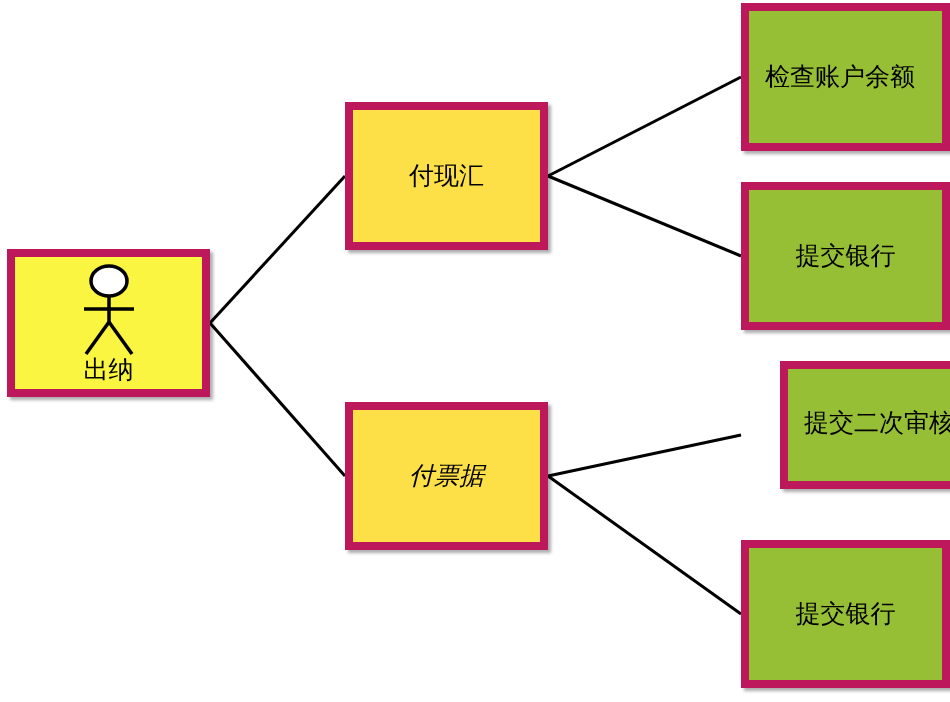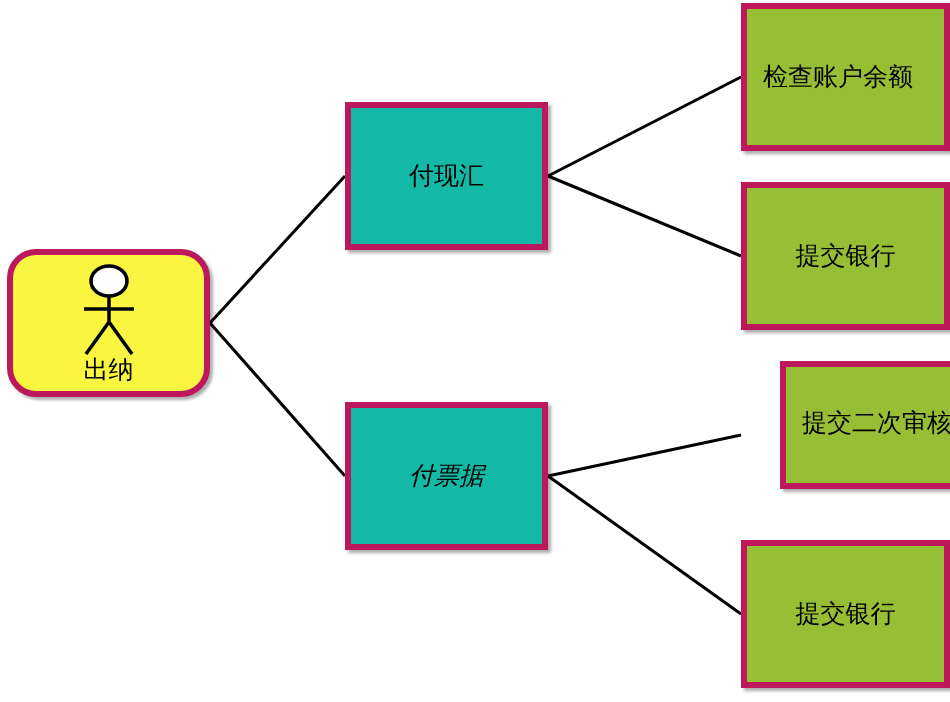--- a/index.html
+++ b/index.html
@@ -22,34 +22,33 @@
     left: 0;
     top: 0;
     width: 950px;
     height: 702px;
     z-index: 1;
     pointer-events: none;
   }
   .node {
     position: absolute;
     box-sizing: border-box;
-    border: 6px solid #be185d;
+    border: 8px solid #be185d;
     box-shadow: 3px 3px 3px rgba(0, 0, 0, 0.32);
     z-index: 2;
     display: flex;
     align-items: center;
     justify-content: center;
   }
   .node-actor {
     background: #faf541;
     flex-direction: column;
-    border-radius: 29px;
   }
   .node-process {
-    background: #14b8a6;
+    background: #fde047;
   }
   .node-task {
     background: #96bf36;
   }
   .node-label {
     color: #000000;
     font-size: 25px;
     line-height: 1.1;
     white-space: nowrap;
     text-align: center;

